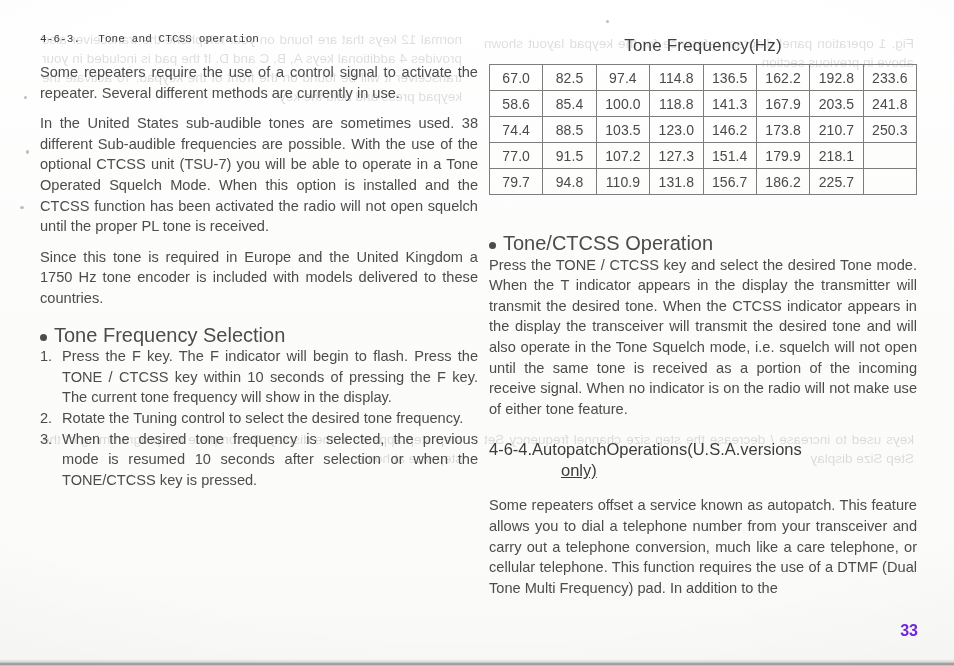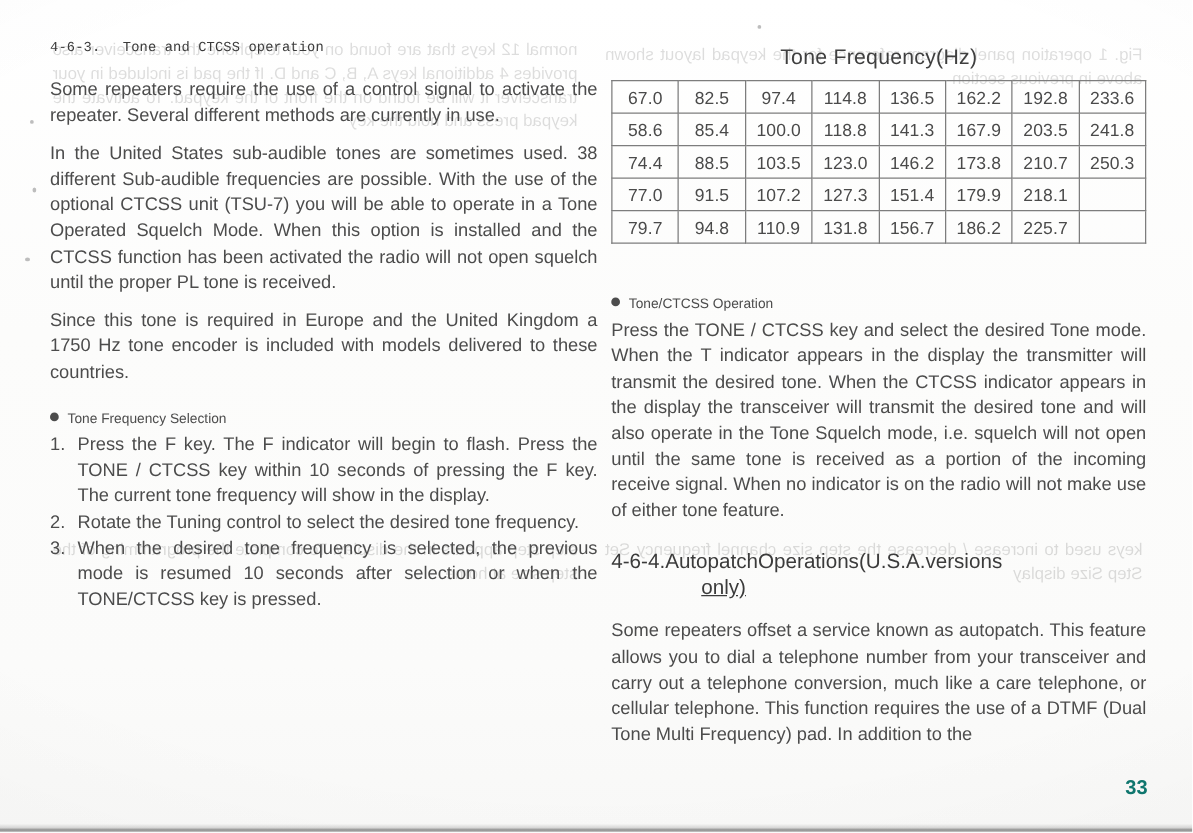--- a/index.html
+++ b/index.html
@@ -109,21 +109,21 @@
     font-size: 14.6px;
     line-height: 20.6px;
     margin: 0 0 0 0;
     text-align: justify;
     text-justify: inter-word;
     color: #4c4c4c;
   }
   p.body + p.body { margin-top: 10px; }
 
   .bullet-head {
-    font-size: 11px;
+    font-size: 20px;
     line-height: 20.6px;
     margin: 16px 0 1px 0;
     color: #4c4c4c;
     display: flex;
     align-items: baseline;
     gap: 7px;
     text-align: right;
   }
   .bullet-dot {
     display: inline-block;
@@ -182,21 +182,21 @@
   }
 
   .gap-after-table { height: 22px; }
 
   .page-number {
     position: absolute;
     right: 36px;
     bottom: 26px;
     font-size: 16px;
     font-weight: bold;
-    color: #0f766e;
+    color: #6d28d9;
     z-index: 4;
   }
 </style>
 </head>
 <body>
 
 <div class="page">
 
   <div class="paper-tint"></div>
 

